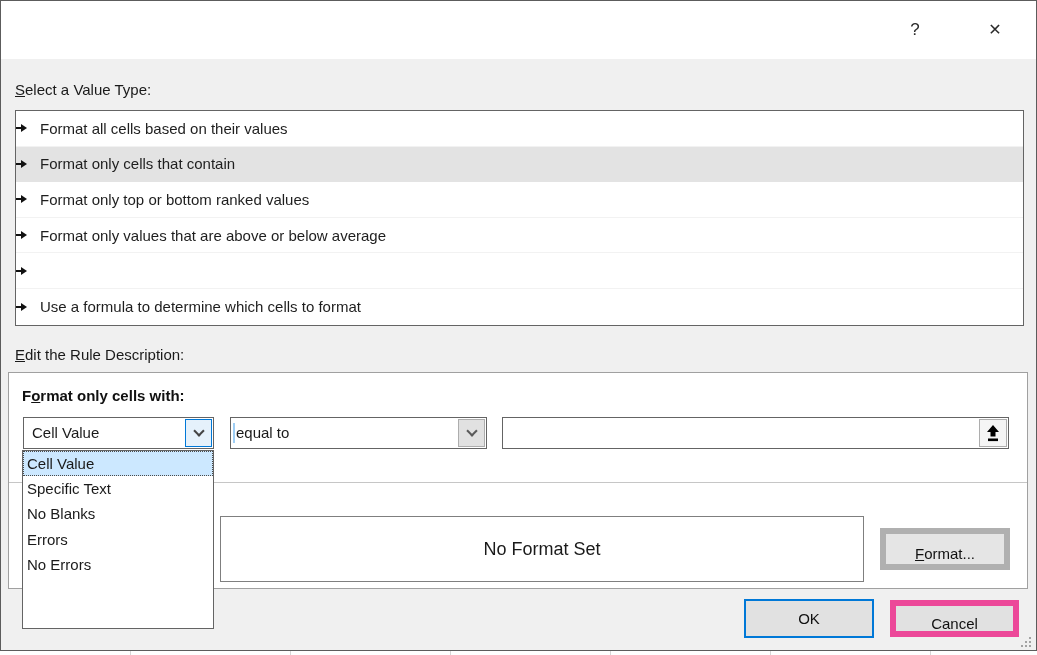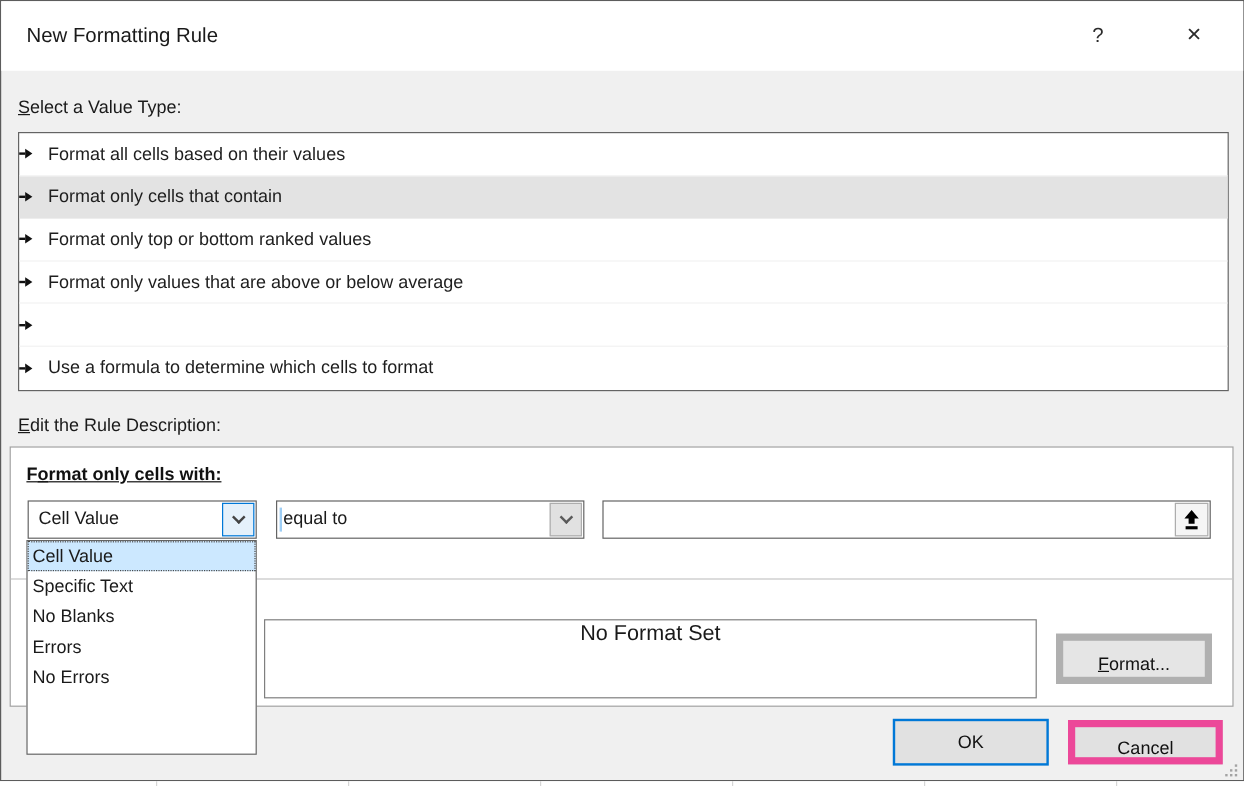--- a/index.html
+++ b/index.html
@@ -34,21 +34,21 @@
   .rule-row:last-child { border-bottom:none; }
   .rule-row.selected { background:#e3e3e3; border-bottom:1px solid #e3e3e3; }
   .larrow { display:inline-flex; align-items:center; margin-right:13px; }
   .larrow .tail { width:5px; height:2px; background:#111; }
   .larrow .head { width:0; height:0; border-left:6px solid #111;
                   border-top:4px solid transparent; border-bottom:4px solid transparent; }
 
   
   .desc-box { position:absolute; left:7px; top:371px; width:1020px; height:217px;
               background:#ffffff; border:1px solid #a0a0a0; }
-  .group-label { position:absolute; left:13px; top:14px; font-size:15px; font-weight:700; color:#111;text-decoration:underline; }
+  .group-label { position:absolute; left:13px; top:14px; font-size:15px; font-weight:700; color:#111; }
   .divider { position:absolute; left:0px; top:109px; width:1018px; height:1px; background:#c6c6c6; }
 
   .field { position:absolute; top:44px; height:32px; background:#ffffff;
            border:1px solid #646464; font-size:15px; color:#1a1a1a; }
   .combo-text { position:absolute; left:8px; top:0; height:30px; line-height:30px; white-space:nowrap; }
   .combo-btn { position:absolute; right:1px; top:1px; width:27px; height:28px;
                display:flex; align-items:center; justify-content:center; }
   .combo-btn.open { background:#e5f1fb; border:1px solid #0078d7; }
   .combo-btn.normal { background:#e1e1e1; border:1px solid #adadad; }
   .chev { display:inline-block; width:8px; height:8px; margin-top:-4px;
@@ -61,21 +61,21 @@
   .value-wrap { left:493px; width:507px; }
   .value-input { position:absolute; left:1px; top:1px; width:470px; height:28px; border:none;
                  outline:none; font-size:15px; font-family:"Liberation Sans",sans-serif; }
   .collapse-btn { position:absolute; right:1px; top:1px; width:28px; height:28px;
                   background:#f5f5f5; border:1px solid #adadad;
                   display:flex; align-items:center; justify-content:center; }
 
   
   .preview-box { position:absolute; left:211px; top:143px; width:644px; height:66px;
                  background:#ffffff; border:1px solid #7f7f7f;
-                 display:flex; justify-content:center;
+                 display:flex; align-items:center; justify-content:center;
                  font-size:18px; color:#1a1a1a; }
   .btn { position:absolute; background:#e1e1e1; border:6px solid #ec4899;
          font-size:15px; color:#111; text-align:center; cursor:default;
          font-family:"Liberation Sans",sans-serif; }
   .format-btn { left:871px; top:155px; width:130px; height:42px; line-height:40px; background:#e5e5e5; border-color:#b0b0b0; }
 
   
   .dropdown { position:absolute; left:21px; top:449px; width:192px; height:179px;
               background:#ffffff; border:1px solid #646464; z-index:20; }
   .dd-item { height:25.2px; line-height:25.2px; padding-left:4px; font-size:15px; color:#1a1a1a; }
@@ -92,21 +92,20 @@
             box-shadow: 8px 0 #a3a3a3, 4px 4px #a3a3a3, 8px 4px #a3a3a3,
                         0 8px #a3a3a3, 4px 8px #a3a3a3, 8px 8px #a3a3a3; }
   u { text-decoration:underline; }
 </style>
 </head>
 <body>
 
 <div class="dialog">
 
   <div class="titlebar">
-    <div class="title">New Formatting Rule</div>
     <div class="tb-btn tb-help">?</div>
     <div class="tb-btn tb-close">✕</div>
   </div>
 
   <div class="dlg-label" style="left:14px; top:80px;"><u>S</u><span>elect a Value Type:</span></div>
 
   <div class="rule-list">
     <div class="rule-row">
       <span class="larrow">
           <span class="tail"></span>

